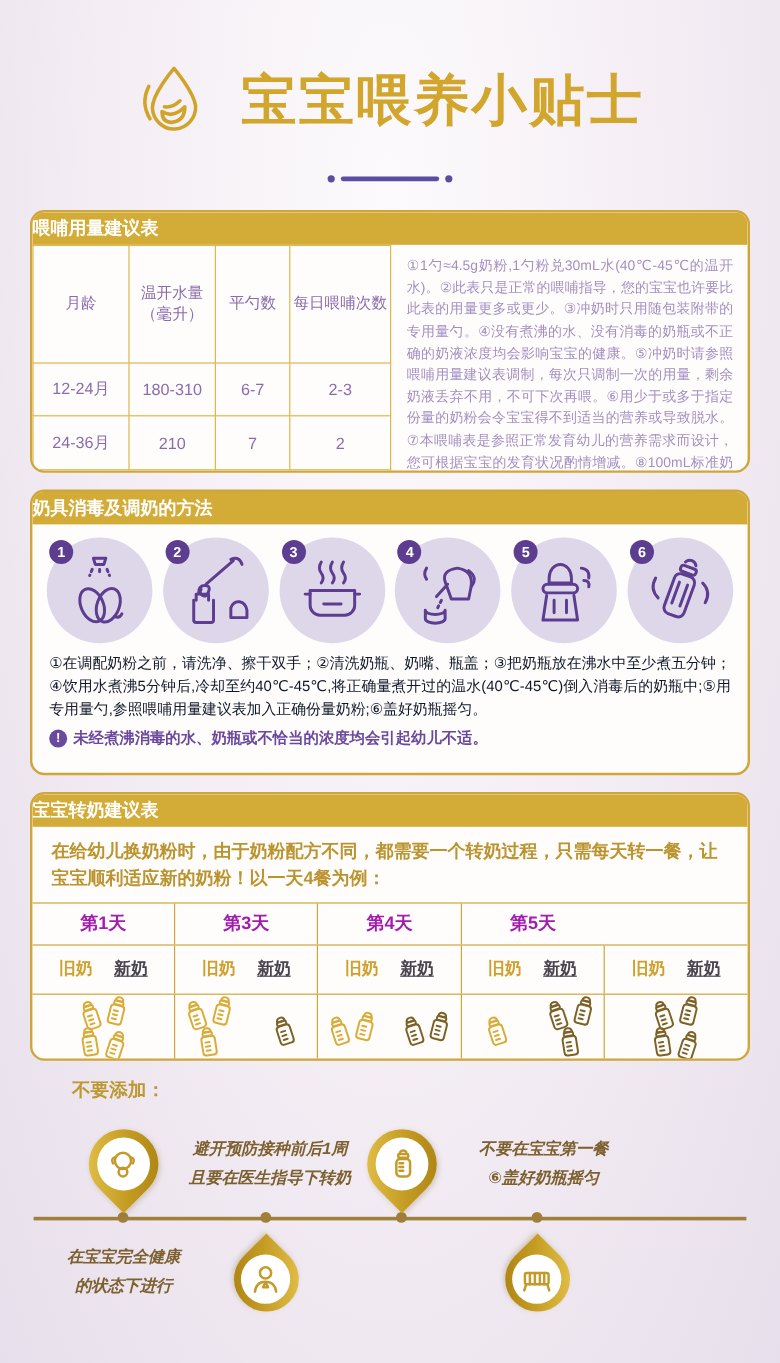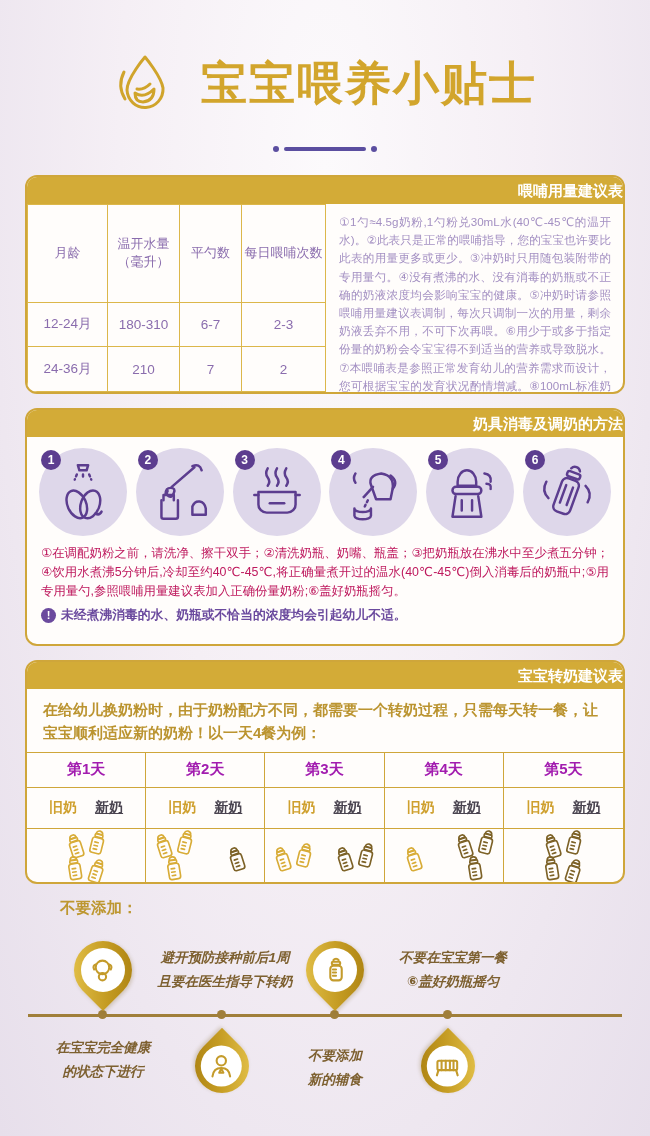--- a/index.html
+++ b/index.html
@@ -13,40 +13,40 @@
   
   .header { position:absolute; top:52px; left:0; width:650px; display:flex; align-items:center; justify-content:center; gap:24px; }
   .logo { width:64px; height:64px; }
   .page-title { font-size:46px; font-weight:bold; color:#d2a52c; letter-spacing:2px; }
   .divider { position:absolute; top:146px; left:0; width:650px; display:flex; align-items:center; justify-content:center; gap:5px; }
   .divider .bar { width:82px; height:4px; background:#5b4ea0; border-radius:2px; }
   .divider .dot { width:6px; height:6px; background:#5b4ea0; border-radius:50%; }
 
   
   .panel { position:absolute; left:25px; width:600px; background:#fffdfb; border:2px solid #cfa63a; border-radius:12px; overflow:hidden; }
-  .panel-header { background:#d3ab37; color:#fff; font-size:15px; font-weight:bold; text-align:right; line-height:27px; height:27px; }
+  .panel-header { background:#d3ab37; color:#fff; font-size:15px; font-weight:bold; text-align:left; line-height:27px; height:27px; }
 
   
   #panel-feeding { top:175px; height:219px; }
   .feed-body { display:flex; height:188px; }
   table.feed-table { border-collapse:collapse; width:298px; table-layout:fixed; }
   .feed-table td { border:1.5px solid #dcb74a; text-align:center; color:#8a6cad; font-size:13px; padding:2px; }
   .feed-table tr.head td { height:96px; font-size:13px; }
   .feed-table tr.datarow td { height:44px; font-size:13.5px; }
   .feed-table td.c1{width:80px;} .feed-table td.c2{width:72px;} .feed-table td.c3{width:62px;} .feed-table td.c4{width:84px;}
   .feed-notes { flex:1; padding:9px 12px 6px 13px; font-size:11.6px; line-height:1.57; color:#a38fc2; text-align:justify; }
 
   
   #panel-steril { top:408px; height:238px; }
   .steps-row { display:flex; justify-content:space-between; padding:11px 12px 4px 12px; }
   .step { position:relative; width:88px; height:88px; }
   .step-circle { width:88px; height:88px; border-radius:50%; background:#ded7ea; display:flex; align-items:center; justify-content:center; }
   .step-badge { position:absolute; top:2px; left:2px; width:20px; height:20px; border-radius:50%; background:#5c3d8f; color:#fff; font-size:12px; font-weight:bold; display:flex; align-items:center; justify-content:center; }
   .step svg.art { width:66px; height:66px; stroke:#5c3d8f; fill:none; stroke-width:2.4; stroke-linecap:round; stroke-linejoin:round; }
-  .steril-text { padding:4px 14px 0 14px; font-size:12.4px; line-height:1.52; color:#be185d; text-align:justify; }
+  .steril-text { padding:4px 14px 0 14px; font-size:12.4px; line-height:1.52; color:#0f172a; text-align:justify; }
   .steril-warning { padding:6px 14px 0 14px; font-size:12.8px; font-weight:bold; color:#6b4a9e; display:flex; align-items:center; gap:5px; }
   .warn-icon { display:inline-flex; width:15px; height:15px; border-radius:50%; background:#6b4a9e; color:#fff; font-size:11px; font-weight:bold; align-items:center; justify-content:center; flex:0 0 15px; }
 
   
   #panel-transition { top:660px; height:224px; }
   .trans-intro { padding:9px 16px 7px 16px; font-size:15px; font-weight:600; color:#bb9430; line-height:1.55; }
   .trans-grid { border-top:1.5px solid #cfa63a; }
   .trans-row { display:grid; grid-template-columns:repeat(5,1fr); border-bottom:1.5px solid #cfa63a; }
   .trans-row:last-child { border-bottom:none; }
   .trans-cell { border-right:1.5px solid #cfa63a; display:flex; align-items:center; justify-content:center; }
@@ -220,21 +220,20 @@
     <span>未经煮沸消毒的水、奶瓶或不恰当的浓度均会引起幼儿不适。</span>
   </div>
 </div>
 
 <div class="panel" id="panel-transition">
   <div class="panel-header">宝宝转奶建议表</div>
   <div class="trans-intro">在给幼儿换奶粉时，由于奶粉配方不同，都需要一个转奶过程，只需每天转一餐，让宝宝顺利适应新的奶粉！以一天4餐为例：</div>
   <div class="trans-grid">
     <div class="trans-row">
       <div class="trans-cell day-cell">第1天</div>
-      <div class="trans-cell day-cell">第2天</div>
       <div class="trans-cell day-cell">第3天</div>
       <div class="trans-cell day-cell">第4天</div>
       <div class="trans-cell day-cell">第5天</div>
     </div>
     <div class="trans-row">
       <div class="trans-cell label-cell">
         <span class="old-label">旧奶</span>
         <span class="new-label">新奶</span>
       </div>
       <div class="trans-cell label-cell">
@@ -467,17 +466,13 @@
         <path d="M4.5 17 l-1.5 5 M21.5 17 l1.5 5"></path>
       </svg>
     </div>
       </div>
   </div>
 
   <div class="tl-text" style="left:28px; top:116px; width:150px;">
     <div>在宝宝完全健康</div>
     <div>的状态下进行</div>
   </div>
-  <div class="tl-text" style="left:275px; top:124px; width:120px;">
-    <div>不要添加</div>
-    <div>新的辅食</div>
-  </div>
 </div>
 
 </body></html>

